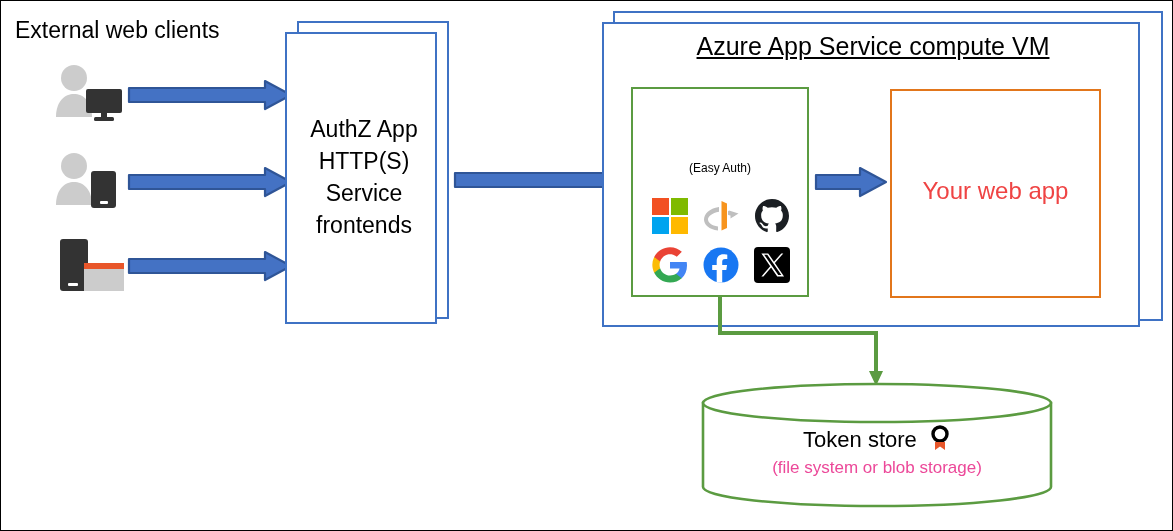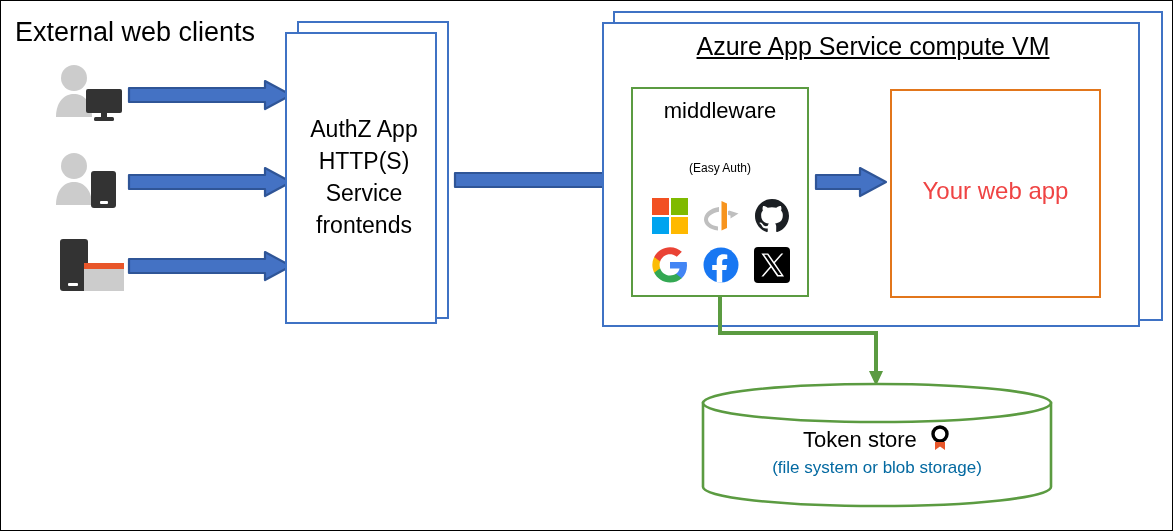--- a/index.html
+++ b/index.html
@@ -18,21 +18,21 @@
     background: #ffffff;
     border: 1px solid #000000;
     box-sizing: border-box;
     overflow: hidden;
   }
   .abs { position: absolute; box-sizing: border-box; }
 
   
   .title-external {
     left: 14px; top: 16px;
-    font-size: 27px;
+    font-size: 23px;
     color: #000000;
     white-space: nowrap;
   }
   .vm-title {
     left: 612px; top: 31px;
     width: 520px;
     text-align: center;
     font-size: 25px;
     color: #000000;
     text-decoration: underline;
@@ -115,21 +115,21 @@
     text-align: center;
     font-size: 22px;
     color: #000000;
     white-space: nowrap;
   }
   .cyl-sub {
     left: 700px; top: 457px;
     width: 352px;
     text-align: center;
     font-size: 17px;
-    color: #0369a1;
+    color: #ec4899;
   }
   .badge-icon { display: inline-block; vertical-align: -4px; margin-left: 6px; }
 
   
   .client-icon { width: 72px; height: 60px; }
 </style>
 </head>
 <body>
 
 <div id="canvas">
@@ -192,21 +192,20 @@
   </svg>
 
   <div class="abs layer-back" style="left:612px; top:10px; width:550px; height:310px;"></div>
   <div class="abs layer-front" style="left:601px; top:21px; width:538px; height:305px;"></div>
 
   <div class="abs vm-title">Azure App Service compute VM</div>
 
   <div class="abs mw-box"></div>
 
   <div class="abs mw-title">
-    <div>middleware</div>
   </div>
   <div class="abs mw-sub">(Easy Auth)</div>
 
   <div class="abs logo-grid">
 
     <svg class="logo" viewBox="0 0 38 38">
       <rect x="1" y="1" width="17" height="17" fill="#F25022"></rect>
       <rect x="20" y="1" width="17" height="17" fill="#7FBA00"></rect>
       <rect x="1" y="20" width="17" height="17" fill="#00A4EF"></rect>
       <rect x="20" y="20" width="17" height="17" fill="#FFB900"></rect>

